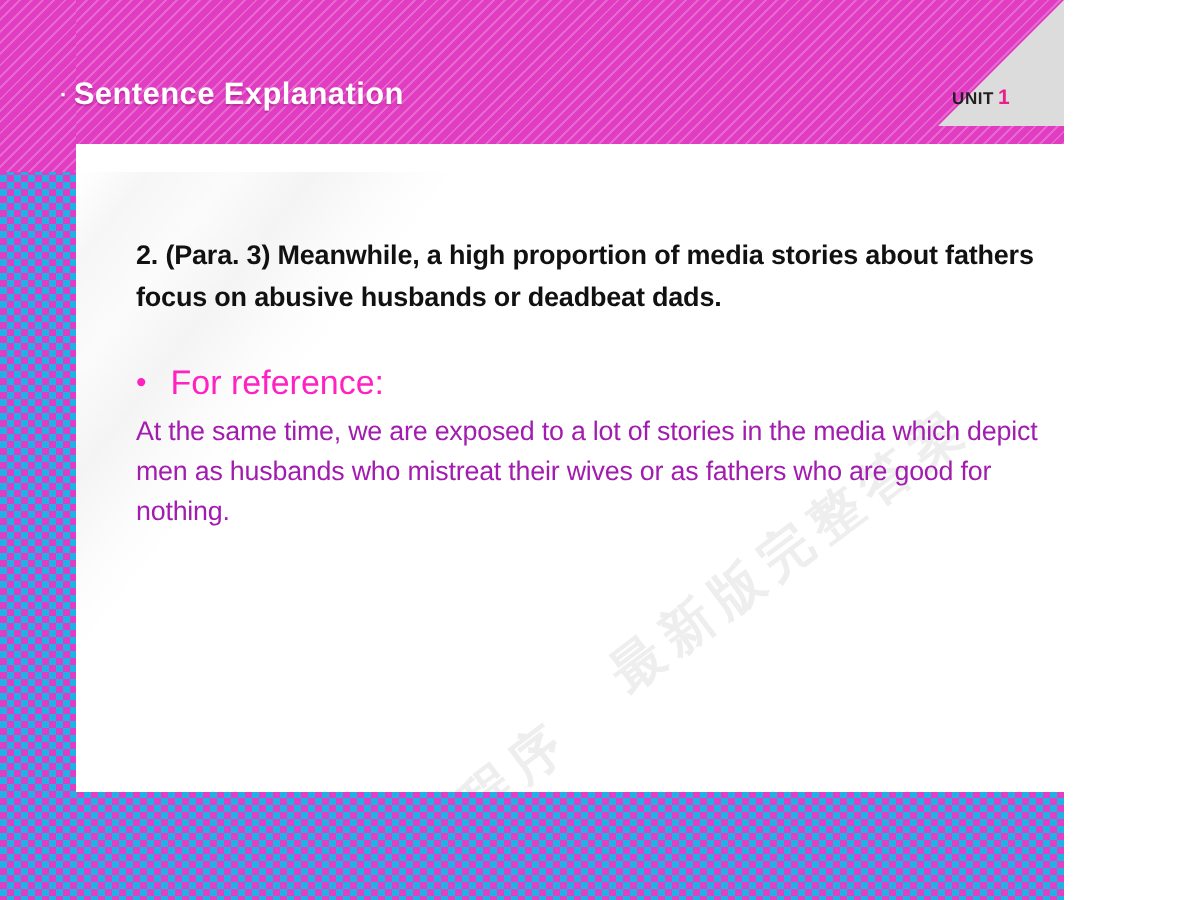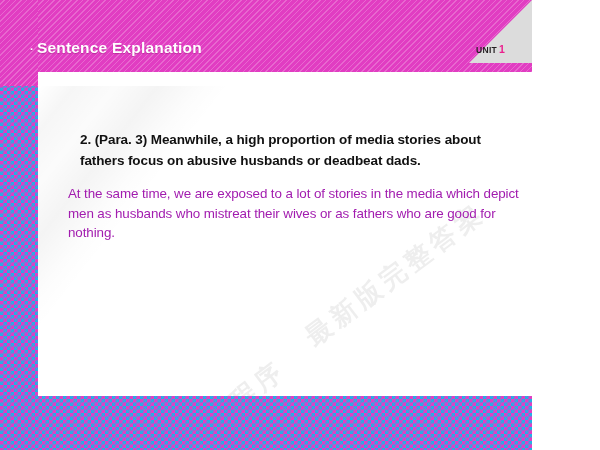--- a/index.html
+++ b/index.html
@@ -198,21 +198,21 @@
     left: 30px;
     top: 32px;
     width: 470px;
   }
   .stmt {
     font-size: 13.5px;
     font-weight: bold;
     color: #111111;
     line-height: 1.55;
     letter-spacing: -0.1px;
-    margin: 12px;
+    margin: 0;
   }
   .ref-head {
     margin: 22px 0 4px 0;
     color: #ff22c0;
     font-size: 17px;
     font-weight: normal;
     line-height: 1.2;
     white-space: nowrap;
   }
   .ref-head .rdot {
@@ -258,19 +258,22 @@
 
     <div class="watermark">
       <div class="wm-band"></div>
       <div class="wm-text wm-a">微信小程序</div>
       <div class="wm-text wm-b">最新版完整答案</div>
     </div>
 
     <div class="body-wrap">
       <p class="stmt">2. (Para. 3) Meanwhile, a high proportion of media stories about fathers focus on abusive husbands or deadbeat dads.</p>
 
+      <div class="ref-head">
+        <span class="rdot">•</span><span>For reference:</span>
+      </div>
 
       <p class="ref-body">At the same time, we are exposed to a lot of stories in the media which depict men as husbands who mistreat their wives or as fathers who are good for nothing.</p>
     </div>
 
   </div>
 
 </div>
 
 </body></html>

